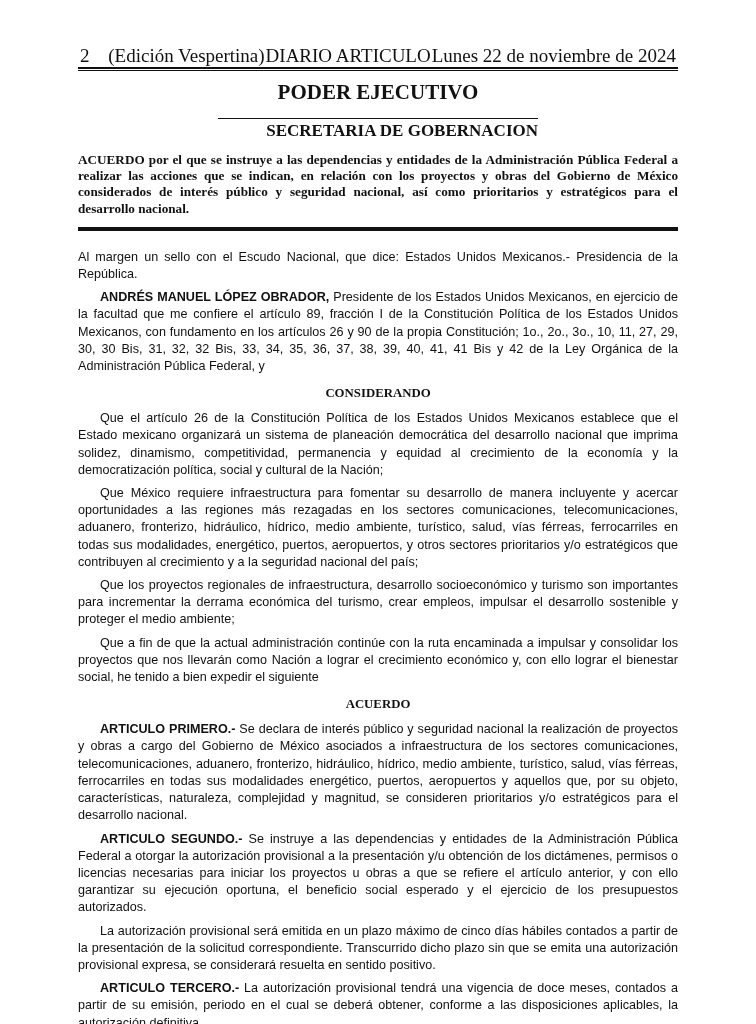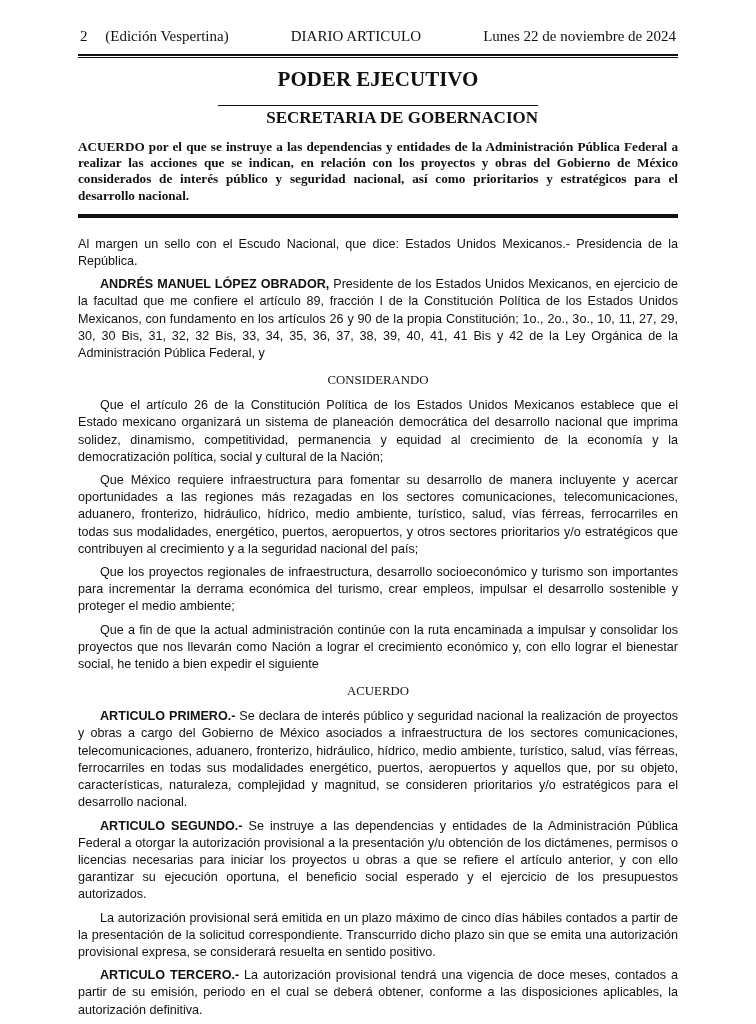--- a/index.html
+++ b/index.html
@@ -18,23 +18,24 @@
       position: absolute;
       left: 78px;
       top: 28px;
       width: 600px;
     }
     .running-header {
       display: flex;
       justify-content: space-between;
       align-items: baseline;
       font-family: "Liberation Serif", serif;
-      font-size: 15px;
+      font-size: 19px;
       line-height: 16px;
-      padding: 0 2px 9px 2px;
+      padding: 0 2px 2px 2px;
+      margin-top: 20px;
     }
     .running-header .left span + span { margin-left: 14px; }
     .header-rule {
       border-top: 2px solid #111;
       border-bottom: 1px solid #111;
       height: 1px;
       margin-top: 1px;
     }
     .section-title {
       text-align: center;
@@ -79,21 +80,21 @@
     }
     .body-text p {
       margin: 0 0 6px 0;
       text-indent: 22px;
     }
     .body-text p.no-indent { text-indent: 0; margin-top: 18px; }
     .body-text b { font-weight: bold; }
     .subheading {
       text-align: center;
       font-family: "Liberation Serif", serif;
-      font-weight: normal;
+      font-weight: bold;
       font-size: 12.8px;
       line-height: 16px;
       margin: 10px 0 9px 0;
       text-indent: 0;
     }
   </style>
 </head>
 <body>
 
 <div class="page">

